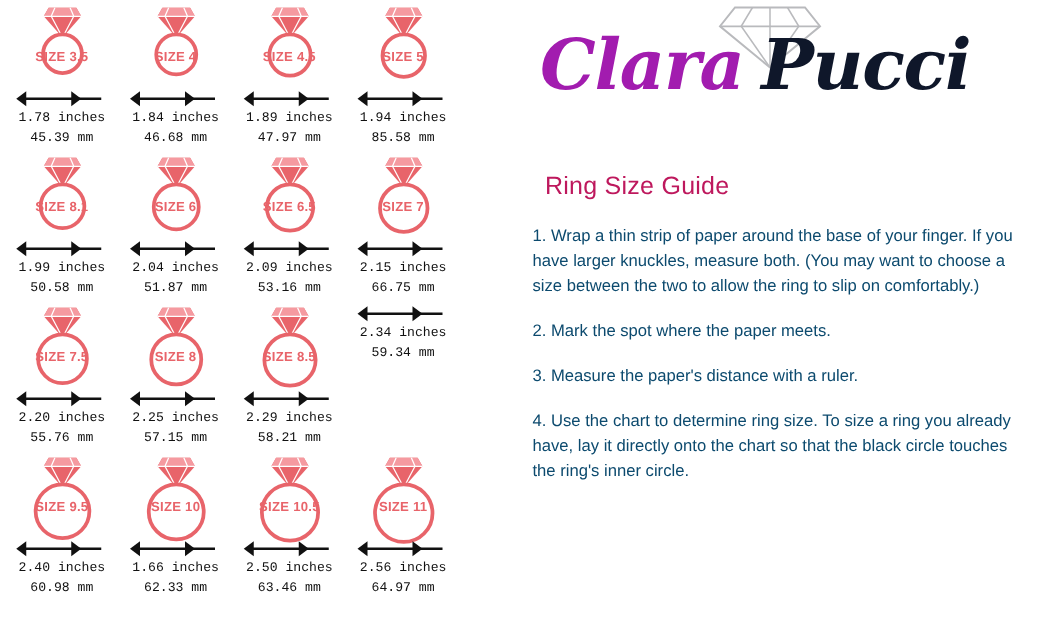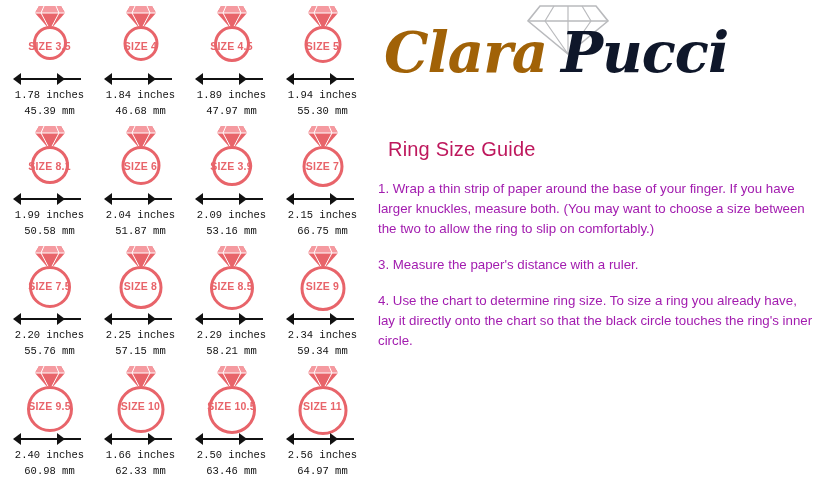--- a/index.html
+++ b/index.html
@@ -13,20 +13,21 @@
     font-family: "Liberation Sans", sans-serif;
     color: #1a1a1a;
     overflow: hidden;
     position: relative;
   }
   .page {
     width: 839px;
     height: 501px;
     position: relative;
     display: flex;
+    gap: 48px;
   }
 
   
   .chart {
     width: 368px;
     padding: 4px 0 0 4px;
     box-sizing: border-box;
   }
   .chart-row {
     display: flex;
@@ -136,39 +137,39 @@
     top: 18px;
     left: 8px;
     width: 100%;
     font-family: "DejaVu Serif", serif;
     font-style: italic;
     font-size: 56px;
     line-height: 64px;
     letter-spacing: -1px;
     white-space: nowrap;
   }
-  .brand .b1 { color: #a16207; font-weight: bold; }
+  .brand .b1 { color: #a21caf; font-weight: bold; }
   .brand .b2 { color: #0f172a; font-weight: bold; margin-left: 14px; }
 
   .guide-title {
     margin: 28px 0 0 12px;
     font-size: 20px;
     font-weight: normal;
     color: #be185d;
     letter-spacing: 0.2px;
     font-family: "Liberation Sans", sans-serif;
   }
   .steps {
     margin-top: 18px;
     margin-left: 2px;
   }
   .step {
     font-size: 13.3px;
     line-height: 20px;
-    color: #a21caf;
+    color: #0c4a6e;
     margin-bottom: 16px;
     max-width: 435px;
   }
 </style>
 </head>
 <body>
 
 <div class="page">
 
   <div class="chart">
@@ -256,21 +257,21 @@
           </svg>
           <div class="ring-band" style="width:37px;height:37px;"></div>
           <div class="size-label">SIZE 5</div>
         </div>
         <div class="arrow">
           <span class="head left"></span>
           <span class="bar"></span>
           <span class="head right"></span>
         </div>
         <div class="meas">1.94 inches</div>
-        <div class="meas">55.30 mm</div>
+        <div class="meas">85.58 mm</div>
       </div>
     </div>
 
     <div class="chart-row">
       <div class="ring-cell">
         <div class="ring-art">
           <svg class="gem" viewBox="0 0 30 24">
             <polygon points="4,0 26,0 30,7 15,24 0,7" fill="#e8646a"></polygon>
             <polygon points="4,0 26,0 30,7 0,7" fill="#f59aa0"></polygon>
             <line x1="0" y1="7" x2="30" y2="7" stroke="#ffffff" stroke-width="1"></line>
@@ -319,21 +320,21 @@
           <svg class="gem" viewBox="0 0 30 24">
             <polygon points="4,0 26,0 30,7 15,24 0,7" fill="#e8646a"></polygon>
             <polygon points="4,0 26,0 30,7 0,7" fill="#f59aa0"></polygon>
             <line x1="0" y1="7" x2="30" y2="7" stroke="#ffffff" stroke-width="1"></line>
             <line x1="9" y1="0" x2="6" y2="7" stroke="#ffffff" stroke-width="1"></line>
             <line x1="21" y1="0" x2="24" y2="7" stroke="#ffffff" stroke-width="1"></line>
             <line x1="6" y1="7" x2="15" y2="24" stroke="#ffffff" stroke-width="1"></line>
             <line x1="24" y1="7" x2="15" y2="24" stroke="#ffffff" stroke-width="1"></line>
           </svg>
           <div class="ring-band" style="width:40px;height:40px;"></div>
-          <div class="size-label">SIZE 3.9</div>
+          <div class="size-label">SIZE 6.5</div>
         </div>
         <div class="arrow">
           <span class="head left"></span>
           <span class="bar"></span>
           <span class="head right"></span>
         </div>
         <div class="meas">2.09 inches</div>
         <div class="meas">53.16 mm</div>
       </div>
 
@@ -425,33 +426,20 @@
         <div class="arrow">
           <span class="head left"></span>
           <span class="bar"></span>
           <span class="head right"></span>
         </div>
         <div class="meas">2.29 inches</div>
         <div class="meas">58.21 mm</div>
       </div>
 
       <div class="ring-cell">
-        <div class="ring-art">
-          <svg class="gem" viewBox="0 0 30 24">
-            <polygon points="4,0 26,0 30,7 15,24 0,7" fill="#e8646a"></polygon>
-            <polygon points="4,0 26,0 30,7 0,7" fill="#f59aa0"></polygon>
-            <line x1="0" y1="7" x2="30" y2="7" stroke="#ffffff" stroke-width="1"></line>
-            <line x1="9" y1="0" x2="6" y2="7" stroke="#ffffff" stroke-width="1"></line>
-            <line x1="21" y1="0" x2="24" y2="7" stroke="#ffffff" stroke-width="1"></line>
-            <line x1="6" y1="7" x2="15" y2="24" stroke="#ffffff" stroke-width="1"></line>
-            <line x1="24" y1="7" x2="15" y2="24" stroke="#ffffff" stroke-width="1"></line>
-          </svg>
-          <div class="ring-band" style="width:45px;height:45px;"></div>
-          <div class="size-label">SIZE 9</div>
-        </div>
         <div class="arrow">
           <span class="head left"></span>
           <span class="bar"></span>
           <span class="head right"></span>
         </div>
         <div class="meas">2.34 inches</div>
         <div class="meas">59.34 mm</div>
       </div>
     </div>
 
@@ -566,18 +554,19 @@
       </svg>
       <div class="brand">
         <span class="b1">Clara</span><span class="b2">Pucci</span>
       </div>
     </div>
 
     <h1 class="guide-title">Ring Size Guide</h1>
 
     <div class="steps">
       <p class="step">1.  Wrap a thin strip of paper around the base of your finger. If you have larger knuckles, measure both. (You may want to choose a size between the two to allow the ring to slip on comfortably.)</p>
+      <p class="step">2.  Mark the spot where the paper meets.</p>
       <p class="step">3.  Measure the paper's distance with a ruler.</p>
       <p class="step">4.  Use the chart to determine ring size. To size a ring you already have, lay it directly onto the chart so that the black circle touches the ring's inner circle.</p>
     </div>
 
   </div>
 </div>
 
 </body></html>

